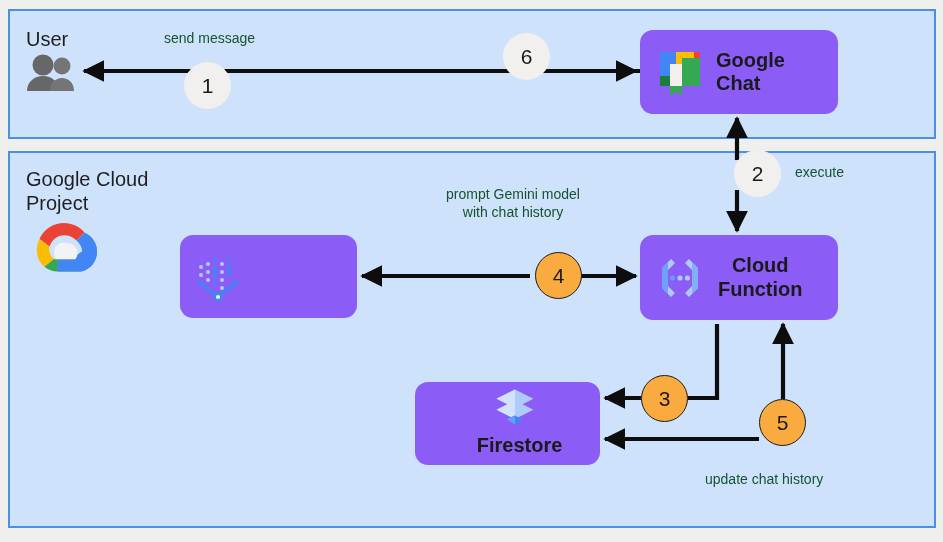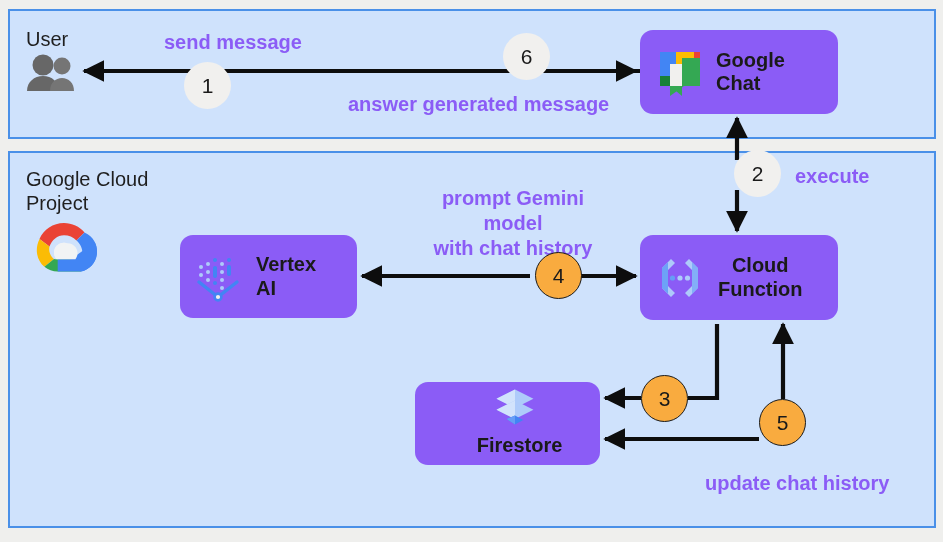--- a/index.html
+++ b/index.html
@@ -54,23 +54,23 @@
     margin-left:10px;
   }
   #card-google-chat{left:640px;top:30px;width:198px;height:84px;padding-left:14px;}
   #card-cloud-function{left:640px;top:235px;width:198px;height:85px;padding-left:12px;text-align:center;}
   #card-vertex-ai{left:180px;top:235px;width:177px;height:83px;padding-left:10px;}
   #card-firestore{left:415px;top:382px;width:185px;height:83px;padding-left:14px;flex-direction:column;}
 
   
   .flow-label{
     position:absolute;
-    font-size:20px;
-    font-weight:bold;
-    color:#8b5cf6;
+    font-size:14px;
+    font-weight:normal;
+    color:#14532d;
     line-height:1.25;
     white-space:pre-line;
   }
   #lbl-send-message{left:164px;top:30px;}
   #lbl-answer{left:348px;top:92px;}
   #lbl-execute{left:795px;top:164px;}
   #lbl-prompt{left:415px;top:186px;text-align:center;width:196px;}
   #lbl-retrieve{left:493px;top:339px;}
   #lbl-update{left:705px;top:471px;}
 
@@ -183,22 +183,20 @@
           <rect x="23" y="17" width="4" height="12" rx="2"></rect>
           <rect x="23" y="32" width="4" height="4" rx="2"></rect>
           <rect x="37" y="9" width="4" height="4" rx="2"></rect>
           <rect x="37" y="16" width="4" height="11" rx="2"></rect>
           <rect x="30" y="37" width="4" height="4" rx="2" fill="#aecbfa"></rect>
         </g>
         <path d="M9 33 L28 48 L47 33" fill="none" stroke="#4285f4" stroke-width="3.4" stroke-linecap="round" stroke-linejoin="round"></path>
         <circle cx="28" cy="48" r="3.4" fill="#f1f0ee" stroke="#4285f4" stroke-width="2.6"></circle>
       </svg>
     </span>
-    <span class="card-text">Vertex
-AI</span>
   </div>
 
   <div class="card" id="card-firestore">
     <span class="card-icon">
       <svg viewBox="0 0 52 56" width="48" height="52">
         <path d="M6 18 L26 8 L46 18 L26 28 z" fill="#aecbfa"></path>
         <path d="M6 18 L26 28 L26 8 z" fill="#d2e3fc"></path>
         <path d="M6 30 L26 20 L46 30 L26 40 z" fill="#aecbfa"></path>
         <path d="M6 30 L26 40 L26 20 z" fill="#d2e3fc"></path>
         <path d="M17 40 L26 36 L35 41 L26 46 z" fill="#4285f4"></path>
@@ -227,21 +225,20 @@
 
       <path d="M717 324 L717 398 L688 398"></path>
       <path d="M641 398 L605 398" marker-end="url(#arrow)"></path>
 
       <path d="M783 399 L783 324" marker-end="url(#arrow)"></path>
       <path d="M759 439 L605 439" marker-end="url(#arrow)"></path>
     </g>
   </svg>
 
   <div class="flow-label" id="lbl-send-message">send message</div>
-  <div class="flow-label" id="lbl-answer">answer generated message</div>
   <div class="flow-label" id="lbl-execute">execute</div>
   <div class="flow-label" id="lbl-prompt">prompt Gemini model
 with chat history</div>
   <div class="flow-label" id="lbl-update">update chat history</div>
 
   <div class="badge grey" id="badge-1">1</div>
   <div class="badge grey" id="badge-6">6</div>
   <div class="badge grey" id="badge-2">2</div>
   <div class="badge orange" id="badge-4">4</div>
   <div class="badge orange" id="badge-3">3</div>

